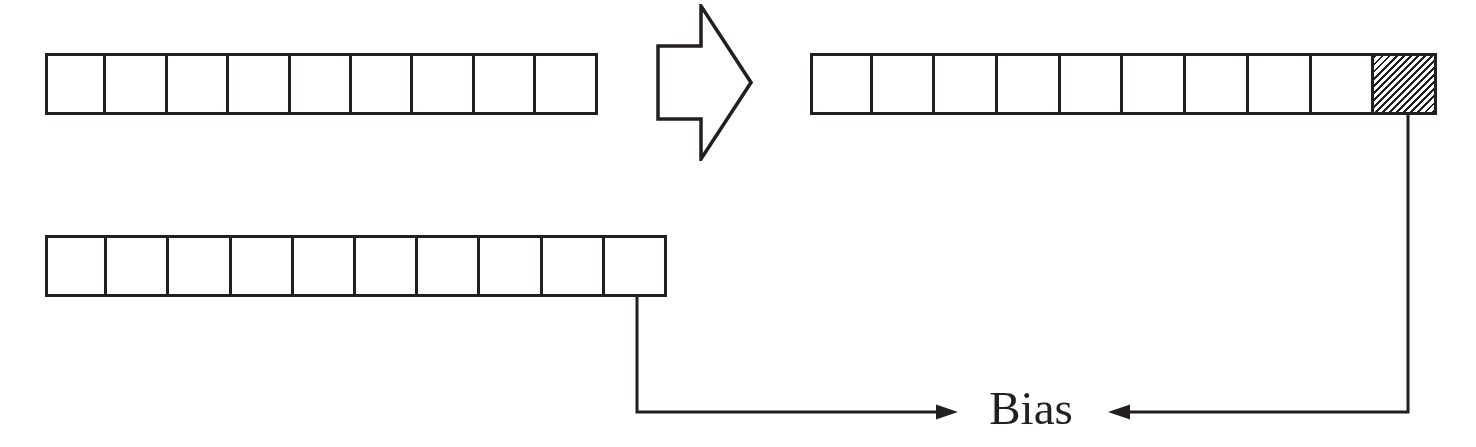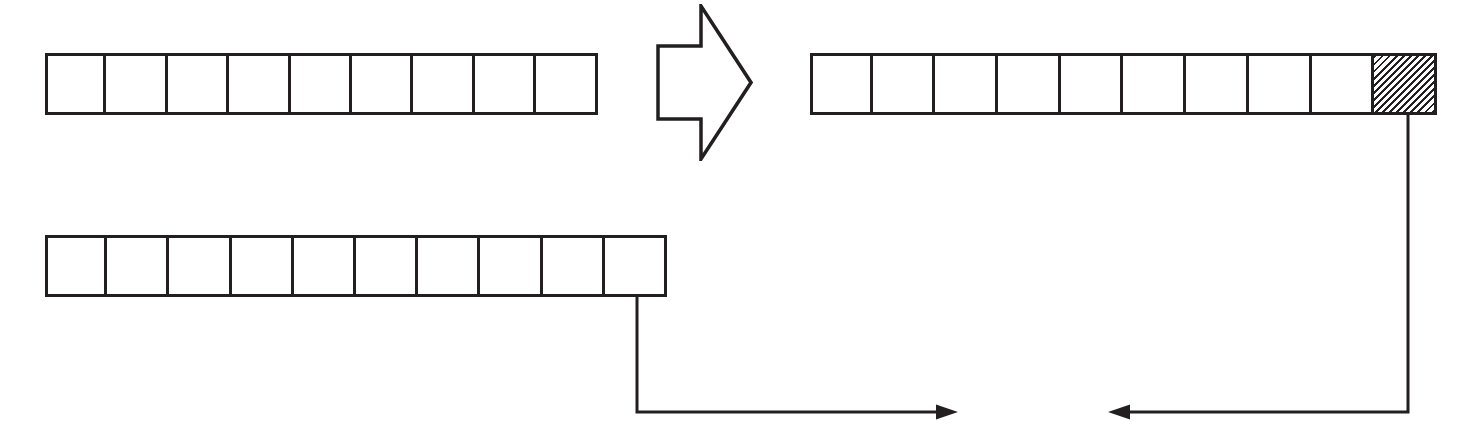--- a/index.html
+++ b/index.html
@@ -118,14 +118,15 @@
       <div class="cell"></div>
     </div>
 
   <svg class="overlay" viewBox="0 0 1476 447">
     <path d="M637 296 V412 H936" fill="none" stroke-width="3" stroke="#231f20"></path>
     <polygon points="936,404.5 958,412 936,419.5" fill="#231f20"></polygon>
     <path d="M1408 114 V412 H1130" fill="none" stroke-width="3" stroke="#231f20"></path>
     <polygon points="1130,404.5 1108,412 1130,419.5" fill="#231f20"></polygon>
   </svg>
 
+  <div class="bias-label">Bias</div>
 
 </div>
 
 </body></html>

